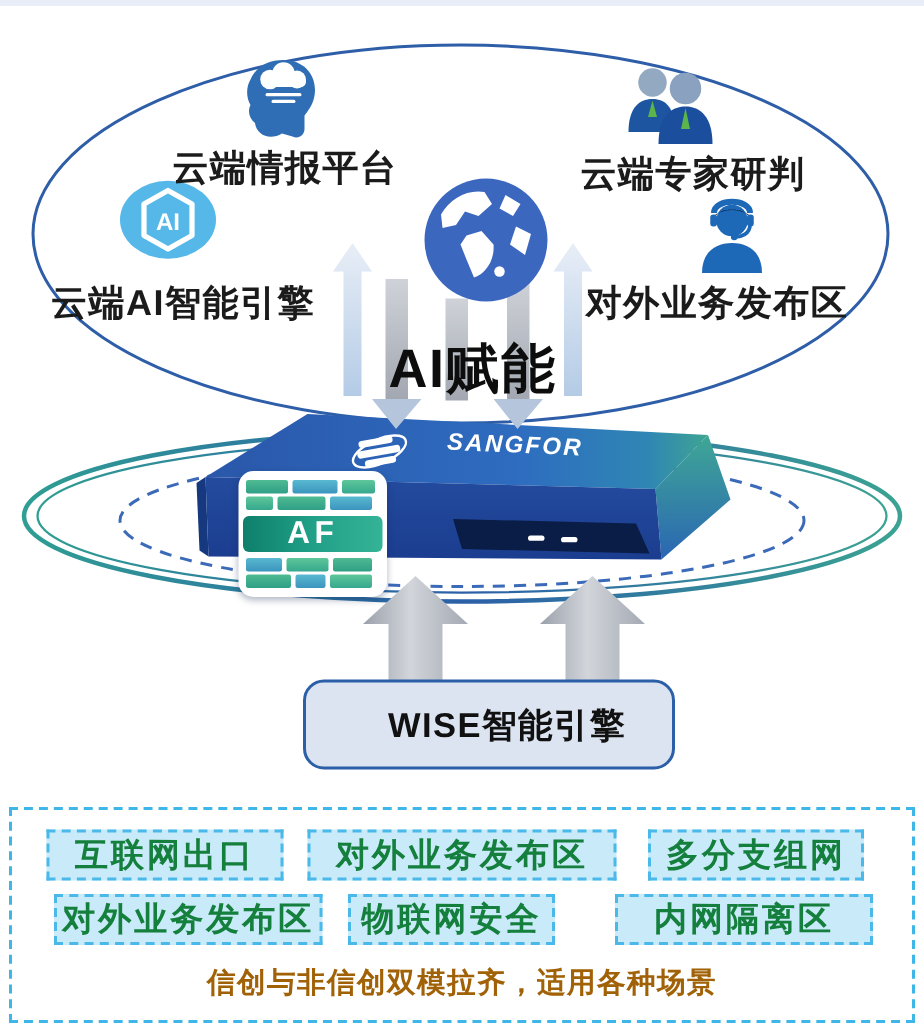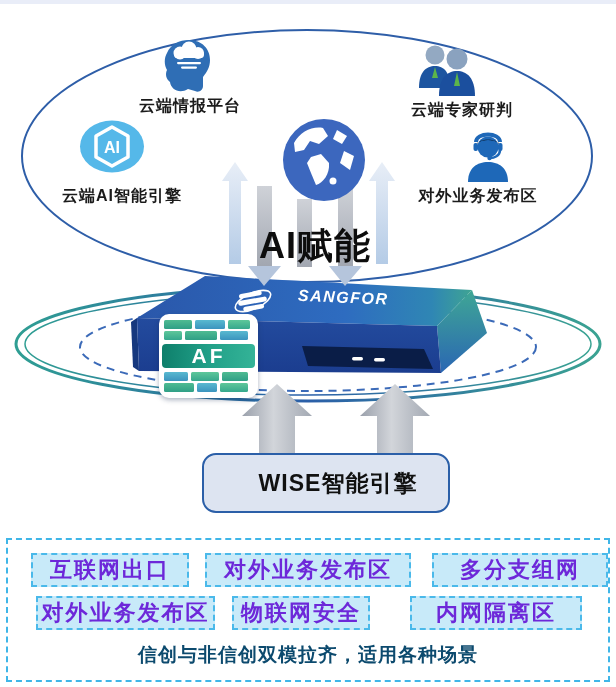--- a/index.html
+++ b/index.html
@@ -3,21 +3,21 @@
 <meta charset="utf-8">
 <style>
   html,body{margin:0;padding:0;background:#fff;}
   .canvas{
     position:relative;width:616px;height:687px;background:#ffffff;
     font-family:"Liberation Sans","DejaVu Sans",sans-serif;overflow:hidden;
   }
   .top-strip{position:absolute;left:0;top:0;width:616px;height:4px;background:#e9edf8;}
   .bg-svg{position:absolute;left:0;top:0;}
   .cloud-label{
-    position:absolute;text-align:center;font-size:16px;font-weight:700;
+    position:absolute;text-align:center;font-size:24px;font-weight:700;
     color:#1b1b1b;letter-spacing:1px;white-space:nowrap;
   }
   .empower{
     position:absolute;left:205px;top:222px;width:220px;text-align:center;
     font-size:36px;font-weight:700;color:#0d0d0d;letter-spacing:1px;
   }
   .sangfor-text{
     position:absolute;left:298px;top:290px;width:150px;font-size:16px;
     font-style:italic;font-weight:800;color:#ffffff;letter-spacing:1.5px;
     transform:rotate(2.5deg);
@@ -44,25 +44,25 @@
     box-sizing:border-box;display:flex;align-items:center;justify-content:center;padding-left:24px;
   }
   .wise-box span{font-size:23px;font-weight:700;color:#111;letter-spacing:1px;}
   .scenario-wrap{
     position:absolute;left:6px;top:538px;width:604px;height:144px;
     border:2px dashed #3fb6e8;box-sizing:border-box;background:#ffffff;
   }
   .chip{
     position:absolute;height:34px;background:#c8eaf9;border:2px dashed #4ab9ea;
     box-sizing:border-box;display:flex;align-items:center;justify-content:center;
-    font-size:22px;font-weight:700;color:#6d28d9;letter-spacing:2px;white-space:nowrap;
+    font-size:22px;font-weight:700;color:#15803d;letter-spacing:2px;white-space:nowrap;
   }
   .caption{
     position:absolute;left:0;top:102px;width:100%;text-align:center;
-    font-size:19px;font-weight:800;color:#0c4a6e;letter-spacing:1px;
+    font-size:19px;font-weight:800;color:#a16207;letter-spacing:1px;
   }
   .icon-wrap{position:absolute;}
 </style>
 </head>
 <body>
 
 <div class="canvas">
   <div class="top-strip"></div>
 
   <svg class="bg-svg" width="616" height="687" viewBox="0 0 616 687">
@@ -240,19 +240,19 @@
     </div>
   </div>
 
   <div class="wise-box">
     <span>WISE智能引擎</span>
   </div>
 
   <div class="scenario-wrap">
     <div class="chip" style="left:23px;top:13px;width:158px">互联网出口</div>
     <div class="chip" style="left:197px;top:13px;width:206px">对外业务发布区</div>
-    <div class="chip" style="left:424px;top:13px;width:176px">多分支组网</div>
+    <div class="chip" style="left:424px;top:13px;width:144px">多分支组网</div>
     <div class="chip" style="left:28px;top:56px;width:179px">对外业务发布区</div>
     <div class="chip" style="left:224px;top:56px;width:138px">物联网安全</div>
     <div class="chip" style="left:402px;top:56px;width:172px">内网隔离区</div>
     <div class="caption">信创与非信创双模拉齐，适用各种场景</div>
   </div>
 </div>
 
 </body></html>

